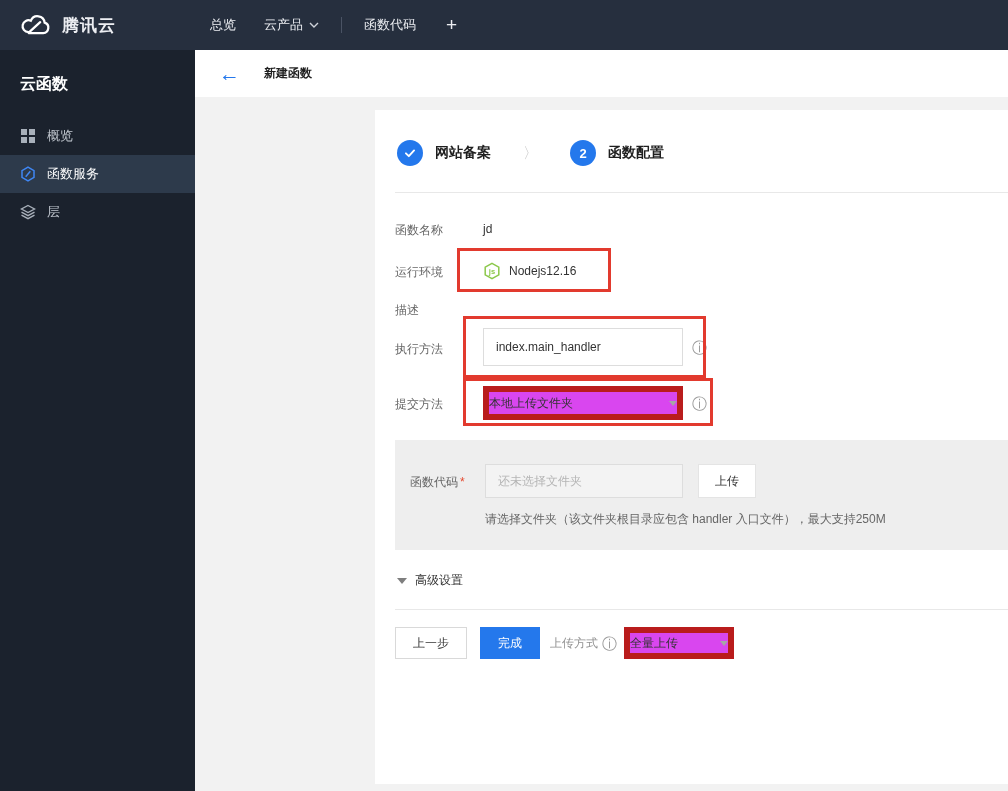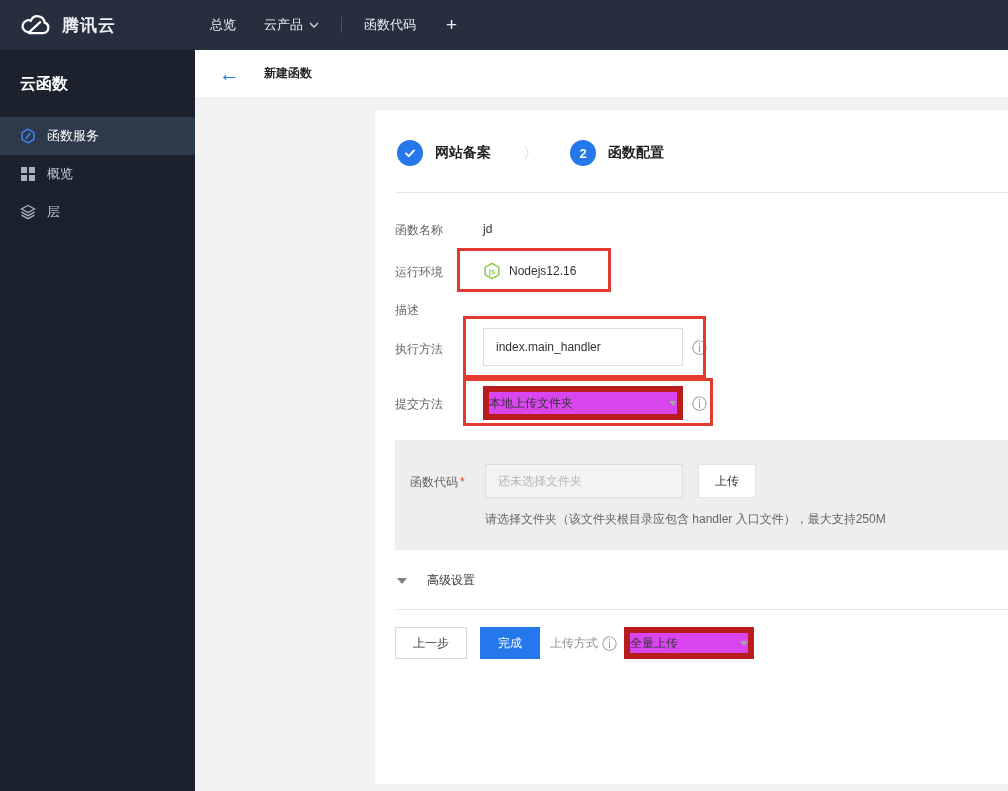--- a/index.html
+++ b/index.html
@@ -72,29 +72,29 @@
   .code-label { width:75px; color:#666; padding-top:10px; flex-shrink:0; }
   .req { color:#e5492f; margin-left:2px; }
   .disabled-input { width:198px; height:34px; border:1px solid #ddd; background:#f3f3f3; padding:0 12px;
     font-size:12px; font-family:"Liberation Sans","DejaVu Sans",sans-serif; color:#333; outline:none; }
   .disabled-input::placeholder { color:#b5b5b5; }
   .upload-btn { width:58px; height:34px; background:#fff; border:1px solid #e4e4e4; margin-left:15px;
     display:flex; align-items:center; justify-content:center; color:#333; cursor:pointer; }
   .code-helper { color:#666; margin:13px 0 0 75px; }
 
   
-  .advanced { display:flex; align-items:center; gap:20px; margin:22px 0 0 2px; color:#333; cursor:pointer; }
+  .advanced { display:flex; align-items:center; gap:8px; margin:22px 0 0 2px; color:#333; cursor:pointer; }
   .tri-down { width:0; height:0; border-left:5px solid transparent; border-right:5px solid transparent; border-top:6px solid #7e7e7e; }
   .hr2 { border-bottom:1px solid #e8e8e8; margin-top:20px; }
   .footer { display:flex; align-items:center; margin-top:17px; }
   .btn { height:32px; display:flex; align-items:center; justify-content:center; font-size:12px; cursor:pointer; }
   .btn-prev { width:72px; background:#fff; border:1px solid #d9d9d9; color:#333; }
   .btn-finish { width:60px; background:#2478ec; color:#fff; margin-left:13px; }
   .upload-mode { display:flex; align-items:center; gap:4px; color:#919191; margin-left:10px; }
-  .mode-select { width:130px; height:32px; margin-left:7px; }
+  .mode-select { width:110px; height:32px; margin-left:7px; }
 </style>
 </head>
 <body>
 
 <div class="topnav">
   <div class="brand">
     <span style="display:flex;">
       <svg width="34" height="23" viewBox="0 0 36 24">
         <g fill="none" stroke="#ffffff" stroke-width="2.4" stroke-linecap="round">
           <path d="M11 19 a6.3 6.3 0 1 1 2.6-12.1 a7.6 7.6 0 0 1 14.6 2 a5.7 5.7 0 0 1 -1.5 11.1 h-15.5"></path>
@@ -118,40 +118,40 @@
     <div class="nav-item">
       <span>函数代码</span>
     </div>
     <div class="nav-plus">+</div>
   </div>
 </div>
 
 <div class="sidebar">
   <div class="side-title">云函数</div>
 
-  <div class="side-item selected">
-    <span class="side-icon">
-      <svg width="16" height="16" viewBox="0 0 16 16" fill="none" stroke="#3f87f5" stroke-width="1.5">
-        <polygon points="8,1.2 14,4.6 14,11.4 8,14.8 2,11.4 2,4.6"></polygon>
-        <path d="M10.3 5.2 L5.7 10.8"></path>
-      </svg>
-    </span>
-    <span>函数服务</span>
-  </div>
-
   <div class="side-item">
     <span class="side-icon">
       <svg width="14" height="14" viewBox="0 0 14 14" fill="#a8b0ba">
         <rect x="0" y="0" width="6" height="6"></rect>
           <rect x="8" y="0" width="6" height="6"></rect>
         <rect x="0" y="8" width="6" height="6"></rect>
           <rect x="8" y="8" width="6" height="6"></rect>
       </svg>
     </span>
     <span>概览</span>
+  </div>
+
+  <div class="side-item selected">
+    <span class="side-icon">
+      <svg width="16" height="16" viewBox="0 0 16 16" fill="none" stroke="#3f87f5" stroke-width="1.5">
+        <polygon points="8,1.2 14,4.6 14,11.4 8,14.8 2,11.4 2,4.6"></polygon>
+        <path d="M10.3 5.2 L5.7 10.8"></path>
+      </svg>
+    </span>
+    <span>函数服务</span>
   </div>
 
   <div class="side-item">
     <span class="side-icon">
       <svg width="16" height="16" viewBox="0 0 16 16" fill="none" stroke="#a8b0ba" stroke-width="1.4">
         <polygon points="8,1.5 14.5,5 8,8.5 1.5,5"></polygon>
         <polyline points="1.5,8.2 8,11.7 14.5,8.2"></polyline>
         <polyline points="1.5,11.2 8,14.7 14.5,11.2"></polyline>
       </svg>
     </span>

